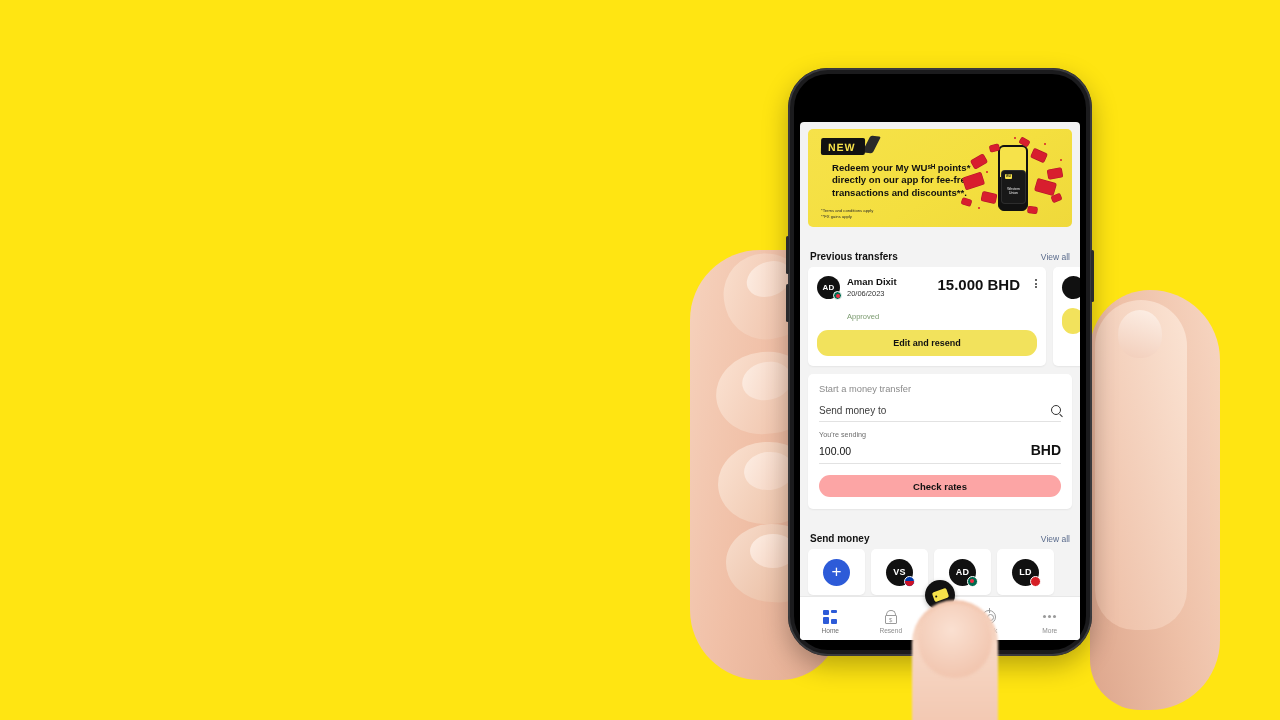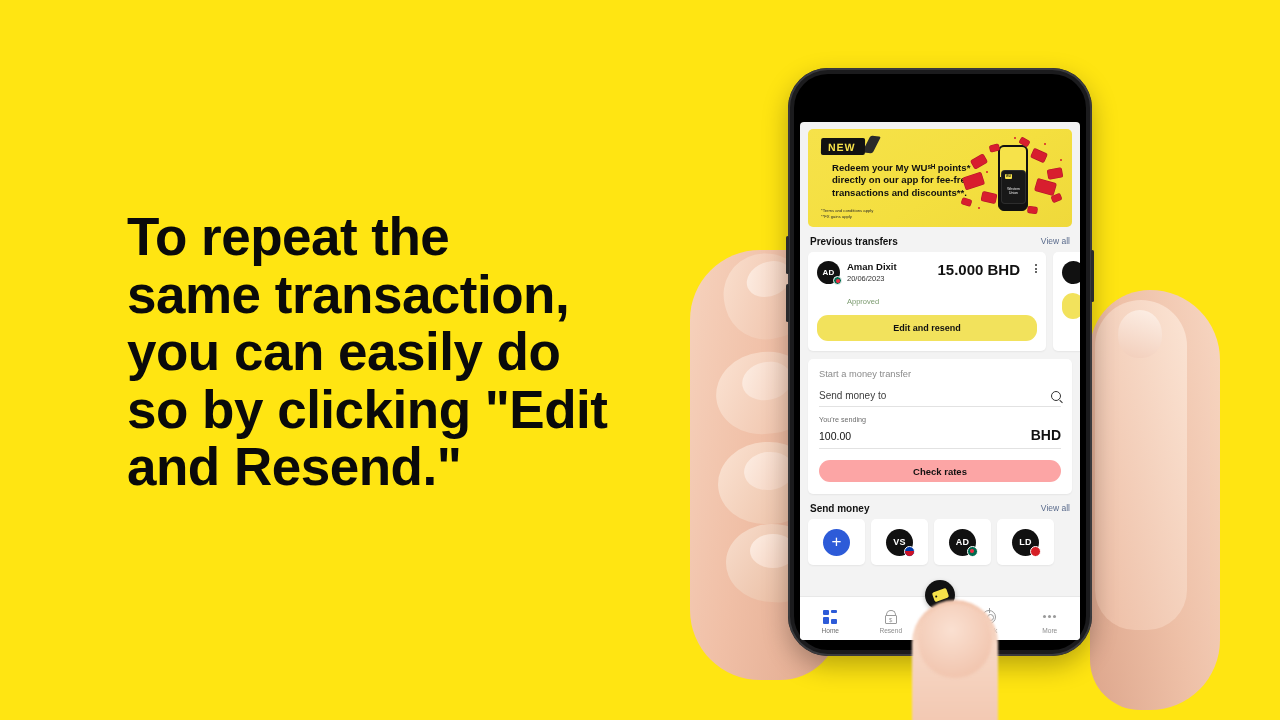--- a/index.html
+++ b/index.html
@@ -234,22 +234,22 @@
     border-radius: 1.5px;
     box-shadow: 0 0 0 .6px #b2182a;
   }
   .tag.sm { width: 9px; height: 6px; }
   .tag.md { width: 14px; height: 9px; }
   .tag.lg { width: 19px; height: 12px; }
   .dotr { position:absolute; width:2px; height:2px; background:#D81E2E; border-radius:50%; }
 
   
   .section-head {
-    display: flex; align-items: flex-start; justify-content: space-between;
-    padding: 9px 10px 5px 10px;
+    display: flex; align-items: center; justify-content: space-between;
+    padding: 24px 10px 5px 10px;
   }
   .section-title { font-size: 10px; font-weight: bold; color: #111; }
   .view-all { font-size: 8.5px; color: #5a6b8c; }
 
   
   #prev-row { display: flex; gap: 7px; padding: 0 0 0 8px; }
   .transfer-card {
     background: #fff;
     border-radius: 5px;
     padding: 9px 9px 10px 9px;
@@ -301,21 +301,21 @@
   
   #transfer-card {
     background: #fff;
     margin: 8px 8px 0 8px;
     border-radius: 5px;
     padding: 10px 11px 12px 11px;
     box-shadow: 0 1px 2px rgba(0,0,0,.06);
   }
   #smt-label { font-size: 9.3px; color: #8a8a8a; }
   #send-to-row {
-    display: flex; align-items: flex-end; justify-content: space-between;
+    display: flex; align-items: flex-start; justify-content: space-between;
     margin-top: 11px; padding-bottom: 5px;
     border-bottom: 1px solid #e2e2e2;
   }
   #send-to-text { font-size: 10px; color: #3d3d3d; }
   .search-glyph {
     width: 10px; height: 10px; border: 1.2px solid #333; border-radius: 50%;
     position: relative;
   }
   .search-glyph::after {
     content:''; position:absolute; right:-3px; bottom:-2px;
@@ -432,25 +432,20 @@
   #fab-tag::after {
     content:''; position:absolute; left:1.5px; top:3.5px;
     width:2.5px; height:2.5px; background:#121212; border-radius:50%;
   }
 </style>
 </head>
 <body>
 
 <div id="stage">
 
-  <div id="headline">To repeat the
-same transaction,
-you can easily do
-so by clicking "Edit
-and Resend."</div>
 
   <div id="palm-left" class="hand-part"></div>
   <div id="finger-1" class="hand-part"></div>
   <div id="nail-1" class="nail"></div>
   <div id="finger-2" class="hand-part"></div>
   <div id="nail-2" class="nail"></div>
   <div id="finger-3" class="hand-part"></div>
   <div id="nail-3" class="nail"></div>
   <div id="finger-4" class="hand-part"></div>
   <div id="nail-4" class="nail"></div>

